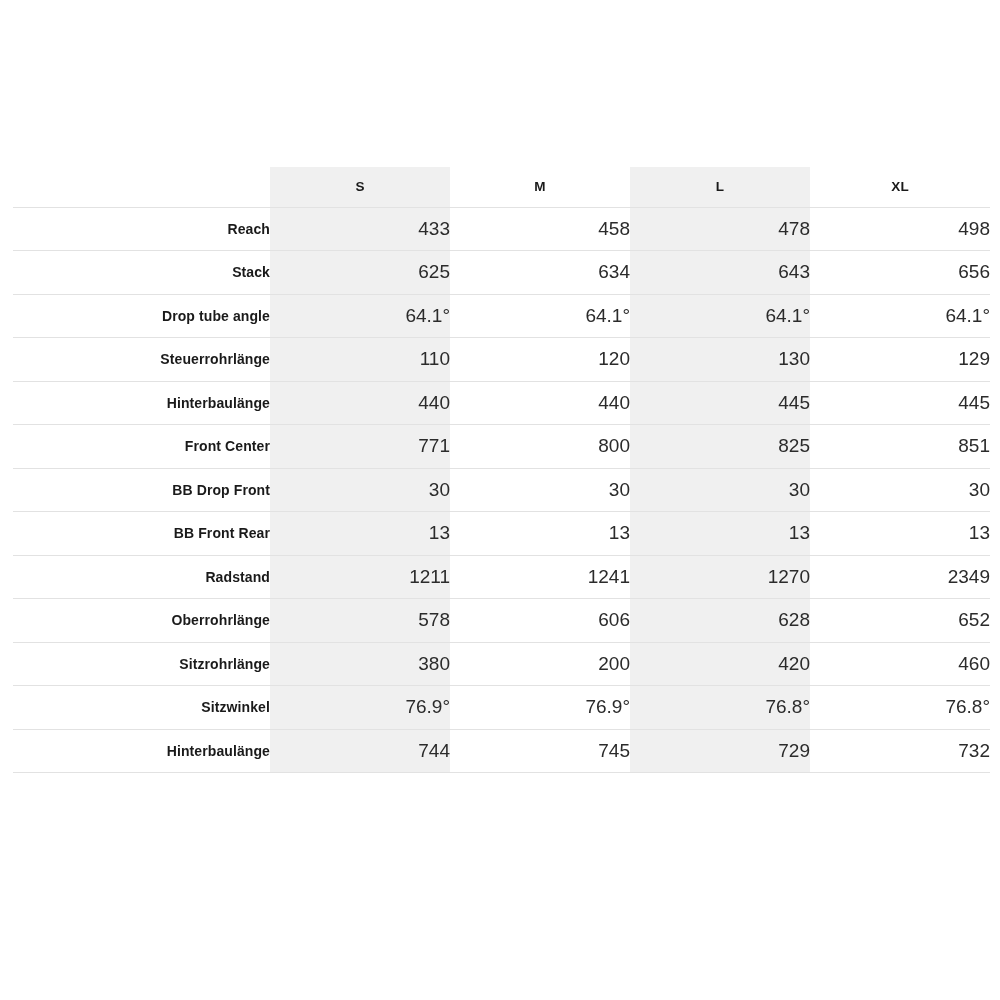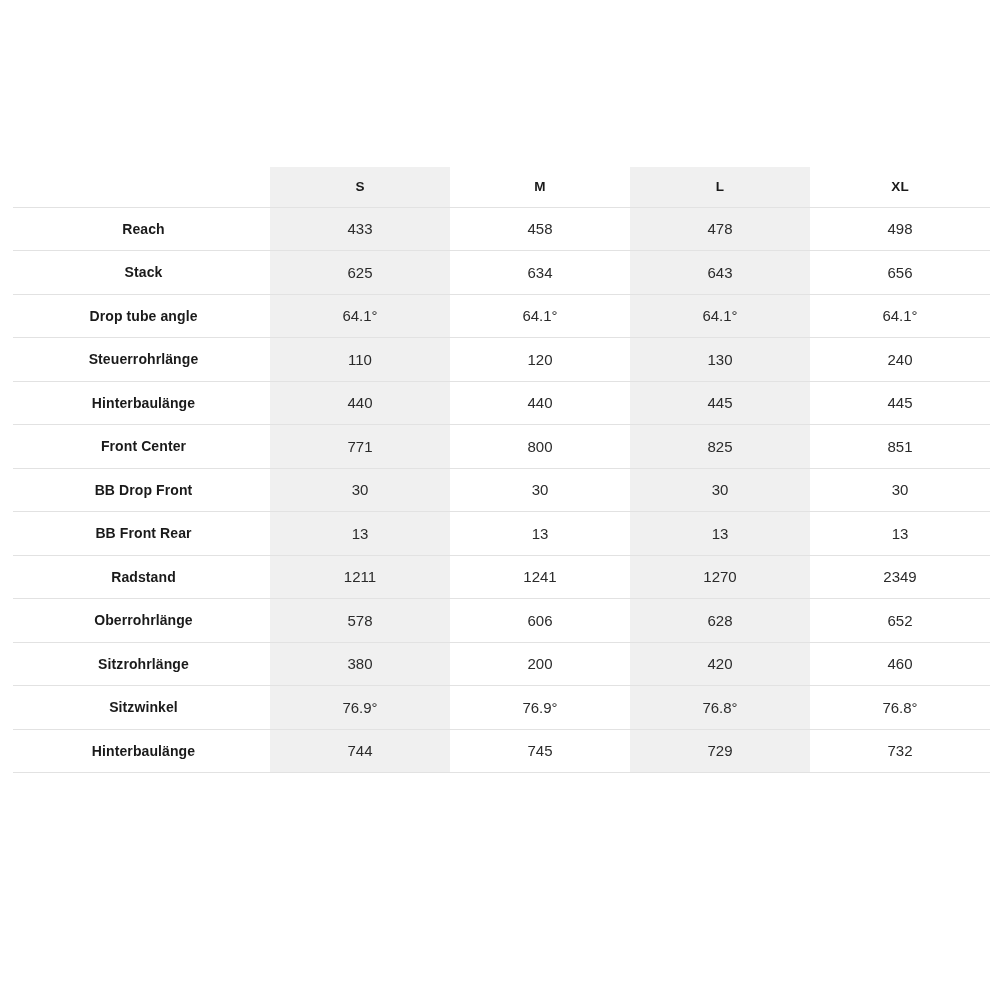--- a/index.html
+++ b/index.html
@@ -30,29 +30,29 @@
     text-align: center;
     letter-spacing: 0.2px;
   }
   .geo-table tbody td {
     height: 43.5px;
   }
   .geo-table td.row-label {
     font-size: 14px;
     font-weight: 700;
     color: #1a1a1a;
-    text-align: center;
+    text-align: right;
     padding-left: 4px;
     letter-spacing: 0.1px;
   }
   .geo-table td.cell-value {
-    font-size: 15px;
+    font-size: 19px;
     font-weight: 400;
     color: #2b2b2b;
-    text-align: center;
+    text-align: right;
   }
 </style>
 </head>
 <body>
 
 <table class="geo-table">
   <colgroup>
     <col style="width:257px">
     <col class="shade" style="width:180px">
     <col style="width:180px">
@@ -88,21 +88,21 @@
       <td class="cell-value">64.1°</td>
       <td class="cell-value">64.1°</td>
       <td class="cell-value">64.1°</td>
       <td class="cell-value">64.1°</td>
     </tr>
     <tr>
       <td class="row-label">Steuerrohrlänge</td>
       <td class="cell-value">110</td>
       <td class="cell-value">120</td>
       <td class="cell-value">130</td>
-      <td class="cell-value">240</td>
+      <td class="cell-value">129</td>
     </tr>
     <tr>
       <td class="row-label">Hinterbaulänge</td>
       <td class="cell-value">440</td>
       <td class="cell-value">440</td>
       <td class="cell-value">445</td>
       <td class="cell-value">445</td>
     </tr>
     <tr>
       <td class="row-label">Front Center</td>

